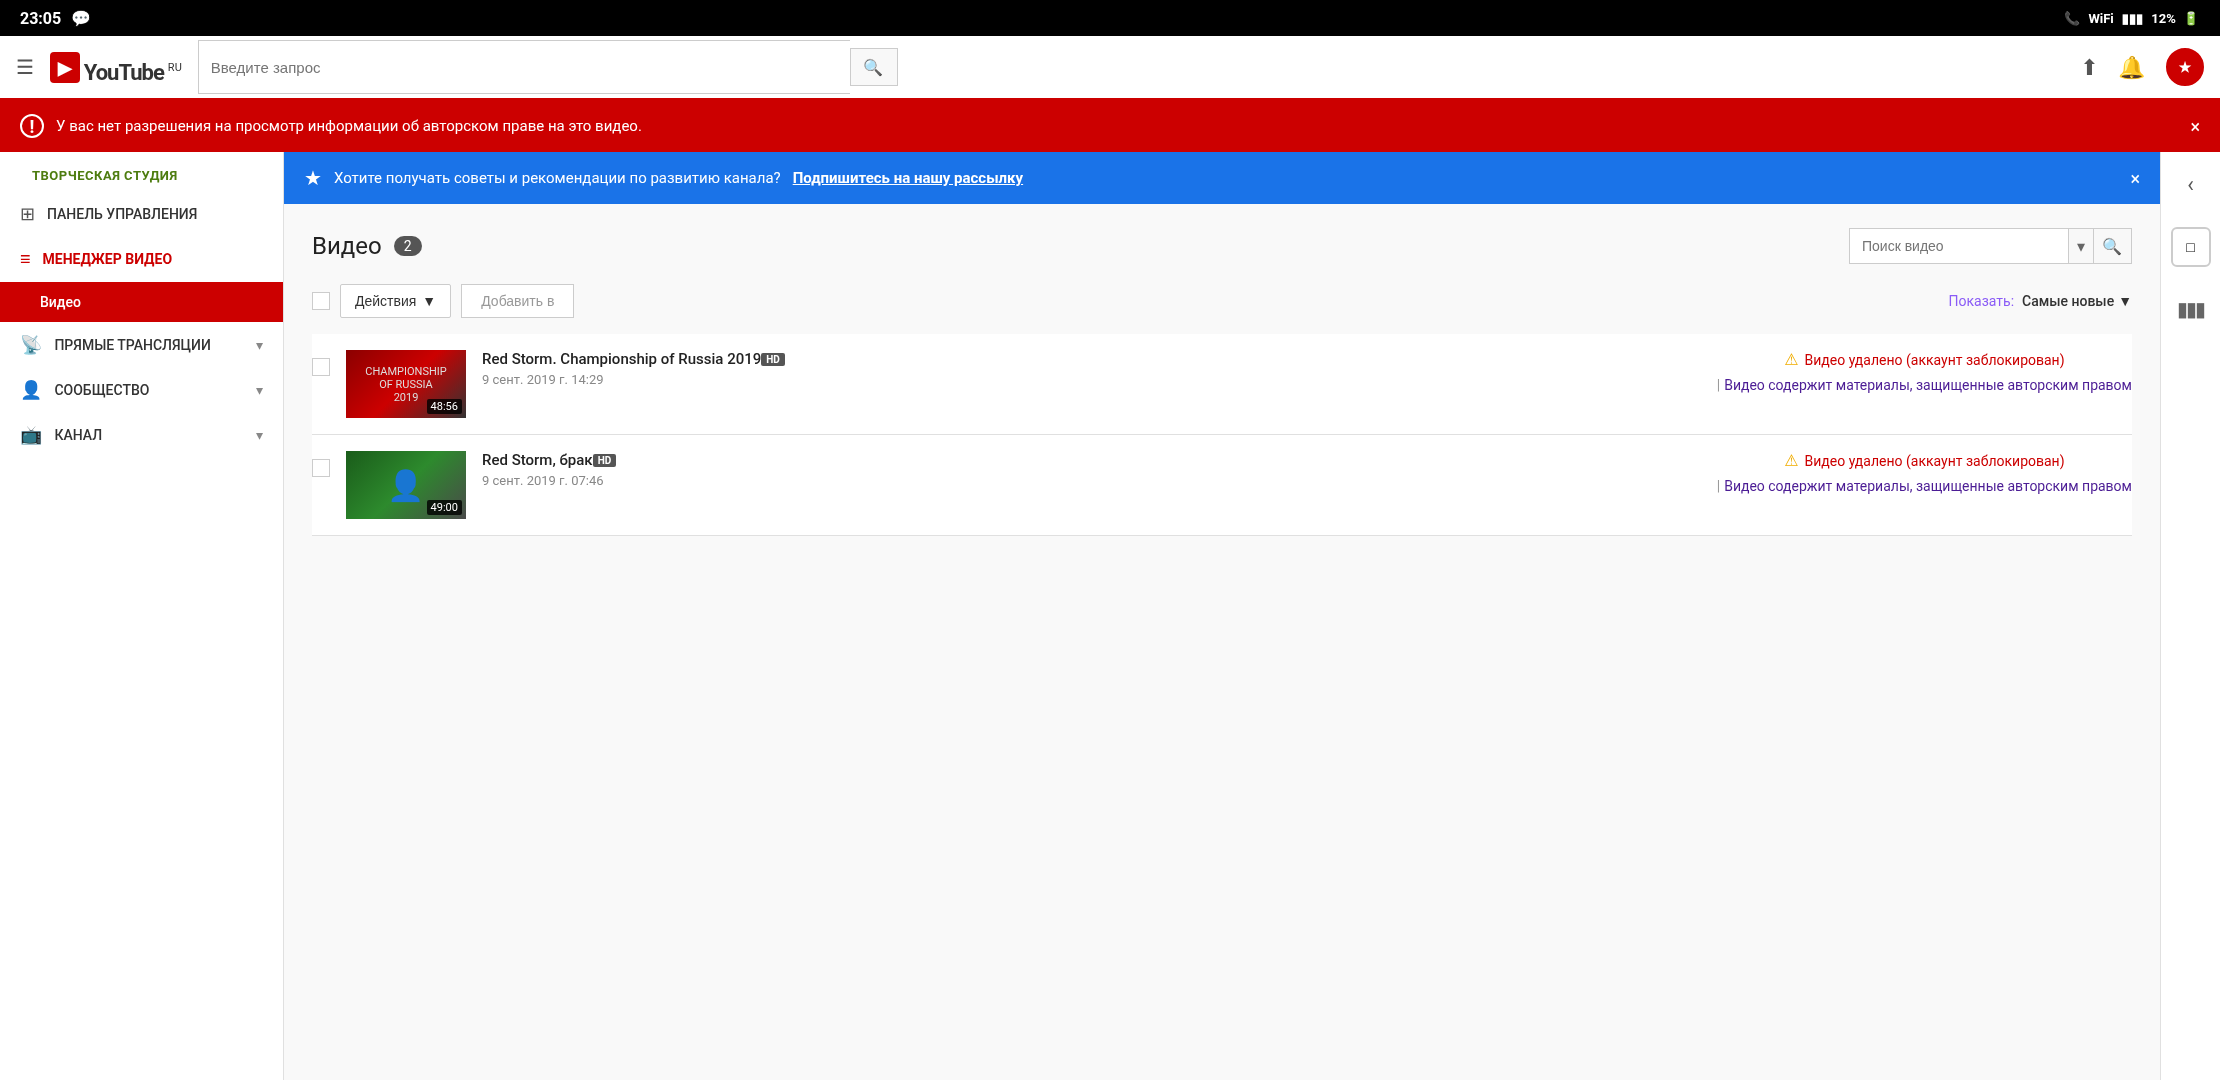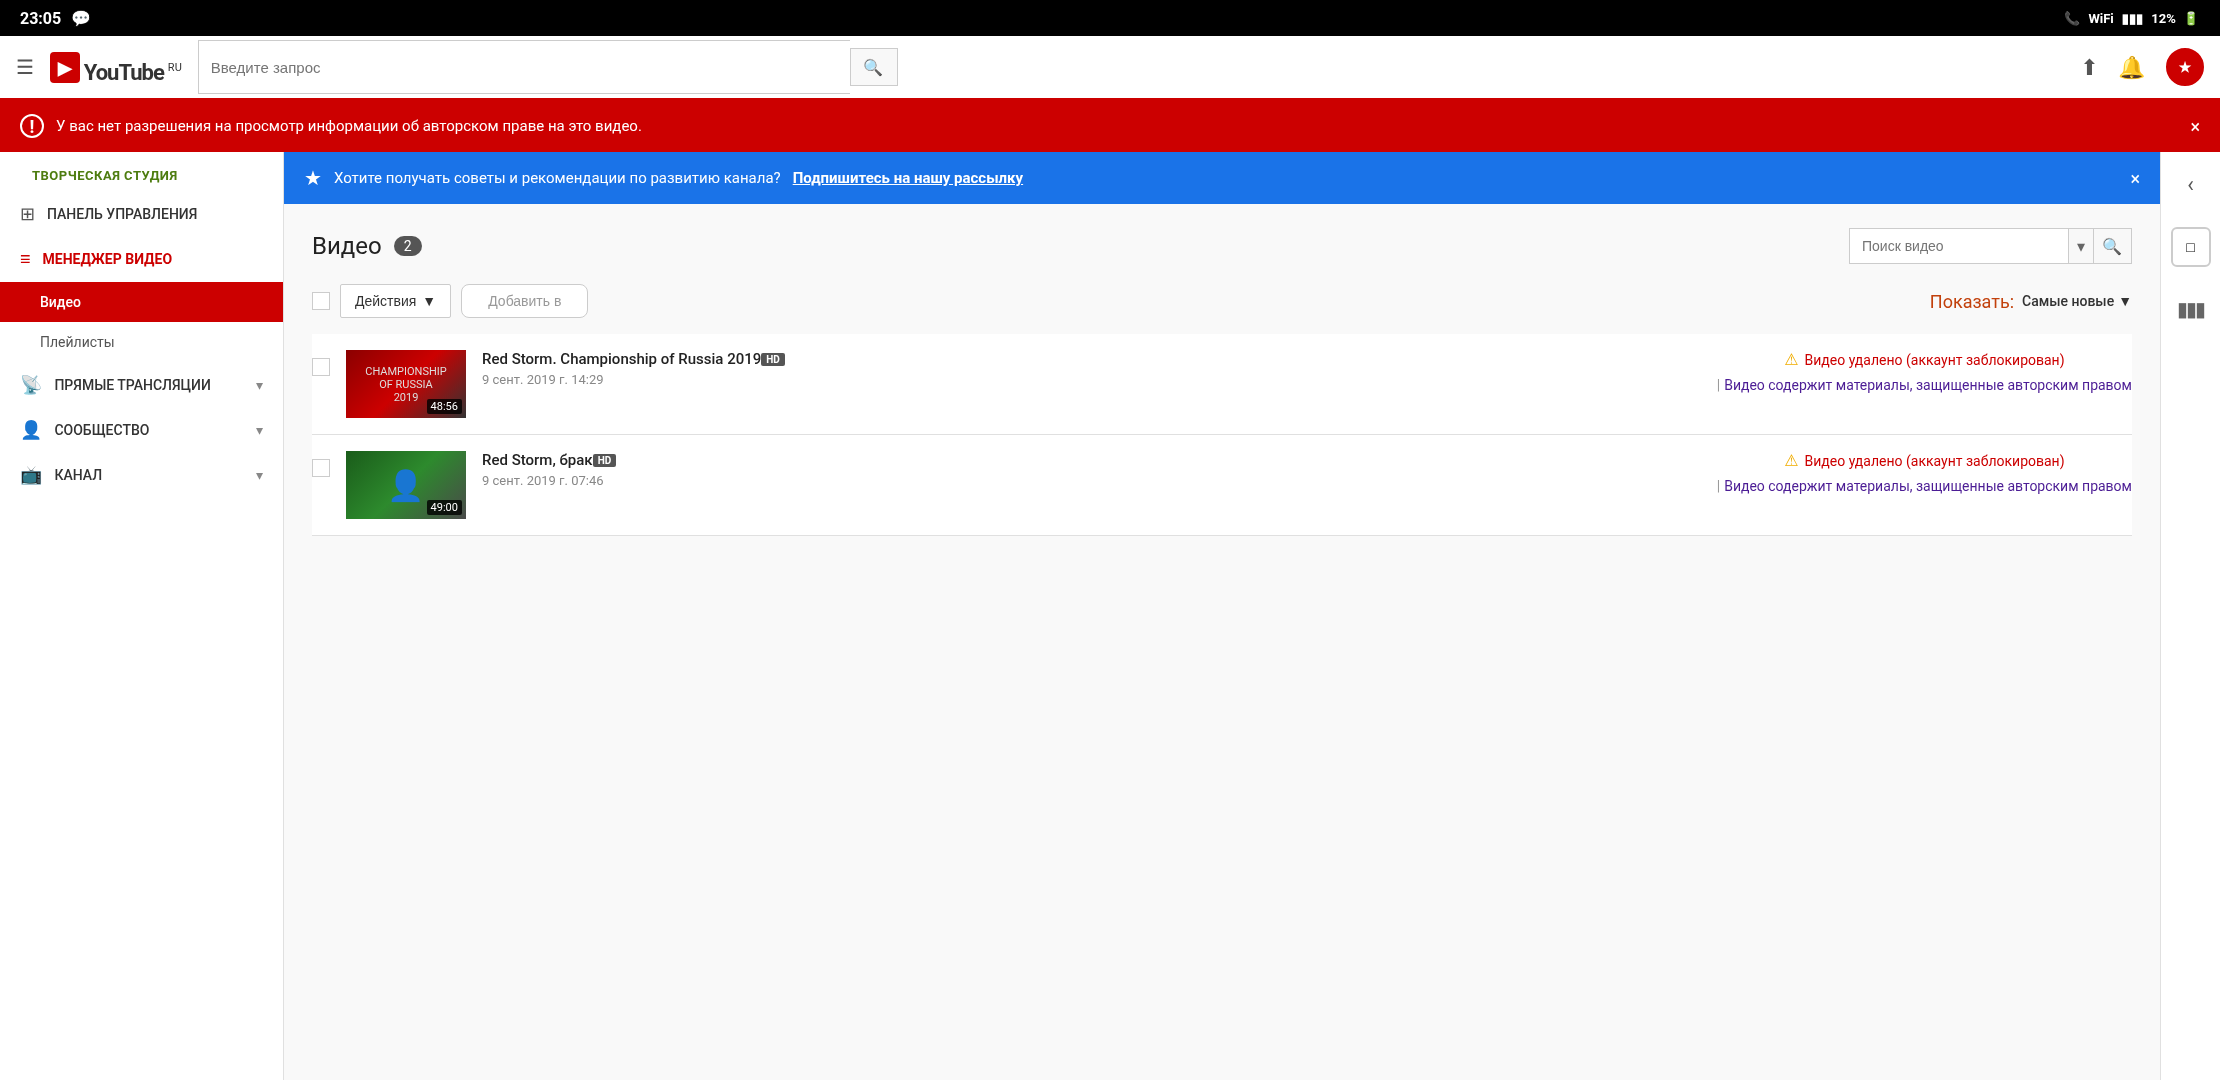--- a/index.html
+++ b/index.html
@@ -212,28 +212,28 @@
       padding: 8px 14px;
       cursor: pointer;
       font-size: 14px;
       color: #333;
       display: flex; align-items: center; gap: 6px;
       border-radius: 2px;
     }
     .add-btn {
       border: 1px solid #ccc;
       background: #fff;
-      padding: 8px 26px;
+      padding: 8px 19px;
       cursor: pointer;
       font-size: 14px;
       color: #999;
-      border-radius: 8px;
+      border-radius: 0;
     }
     .sort-area { margin-left: auto; display: flex; align-items: center; gap: 8px; font-size: 14px; color: #555; }
-    .sort-label { font-size: 18px; color: #c2410c; }
+    .sort-label { font-size: 14px; color: #8b5cf6; }
     .sort-dropdown {
       display: flex; align-items: center; gap: 4px;
       cursor: pointer; font-size: 14px; color: #333; font-weight: 500;
     }
 
     
     .video-list { display: flex; flex-direction: column; gap: 0; }
     .video-row {
       display: flex;
       align-items: flex-start;
@@ -360,23 +360,20 @@
 
     <div class="sidebar-item red-label">
       <span class="sidebar-icon red">≡</span>
       <span>МЕНЕДЖЕР ВИДЕО</span>
     </div>
 
     <div class="sidebar-item active sub active-sub" style="background:#cc0000;color:#fff;padding-left:40px;">
       <span>Видео</span>
     </div>
 
-    <div class="sidebar-item sub">
-      <span>Плейлисты</span>
-    </div>
 
 
     <div class="sidebar-item">
       <span class="sidebar-icon">📡</span>
       <span>ПРЯМЫЕ ТРАНСЛЯЦИИ</span>
       <span class="sidebar-chevron">▾</span>
     </div>
 
     <div class="sidebar-item">
       <span class="sidebar-icon">👤</span>

